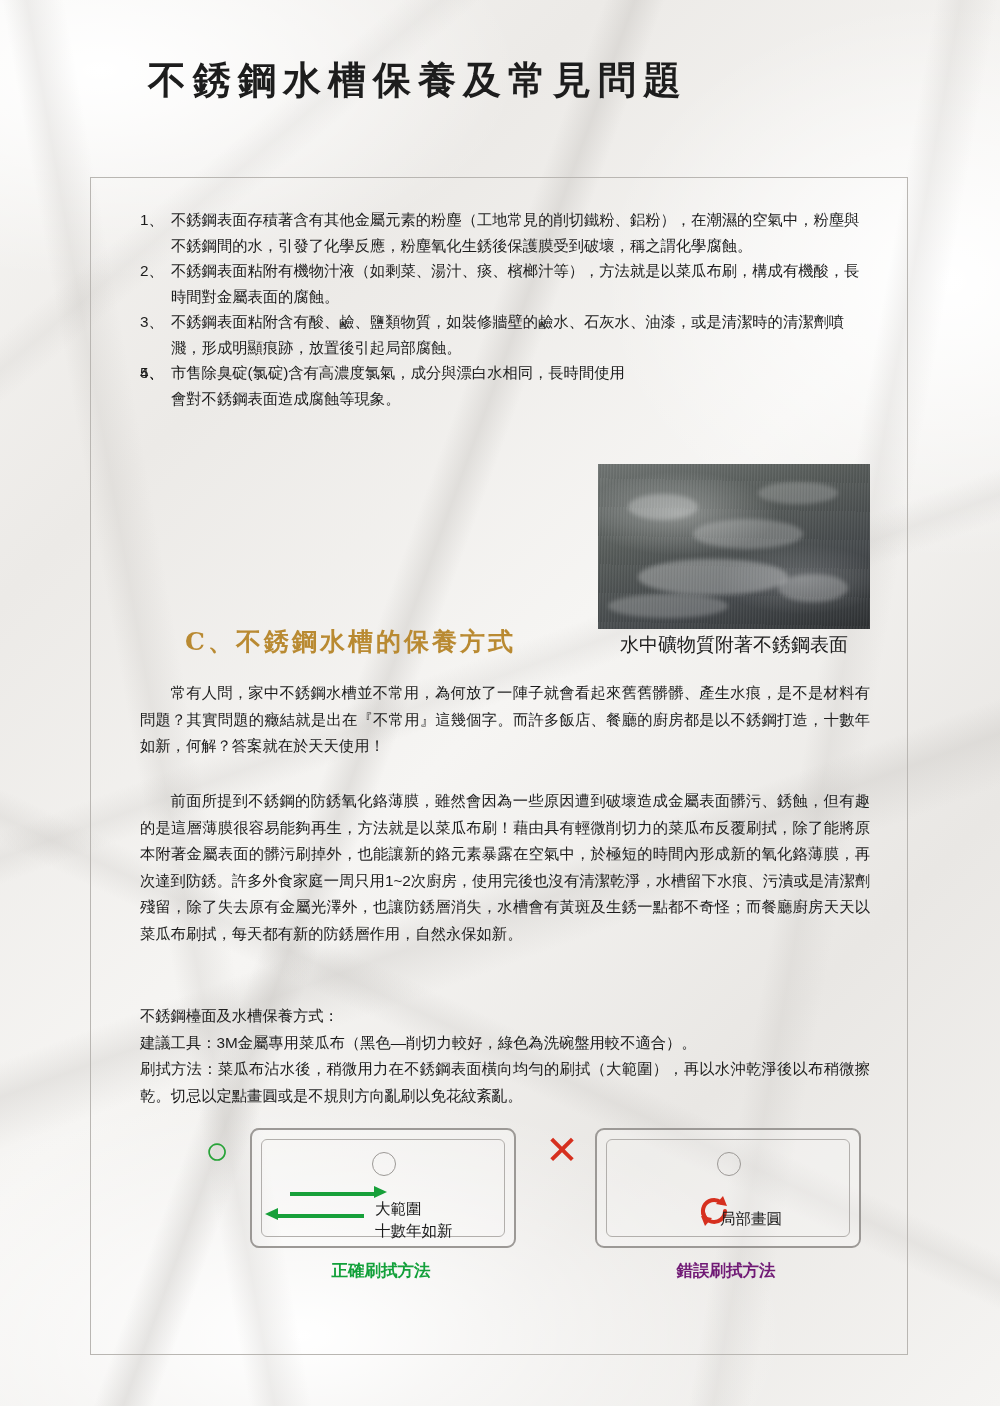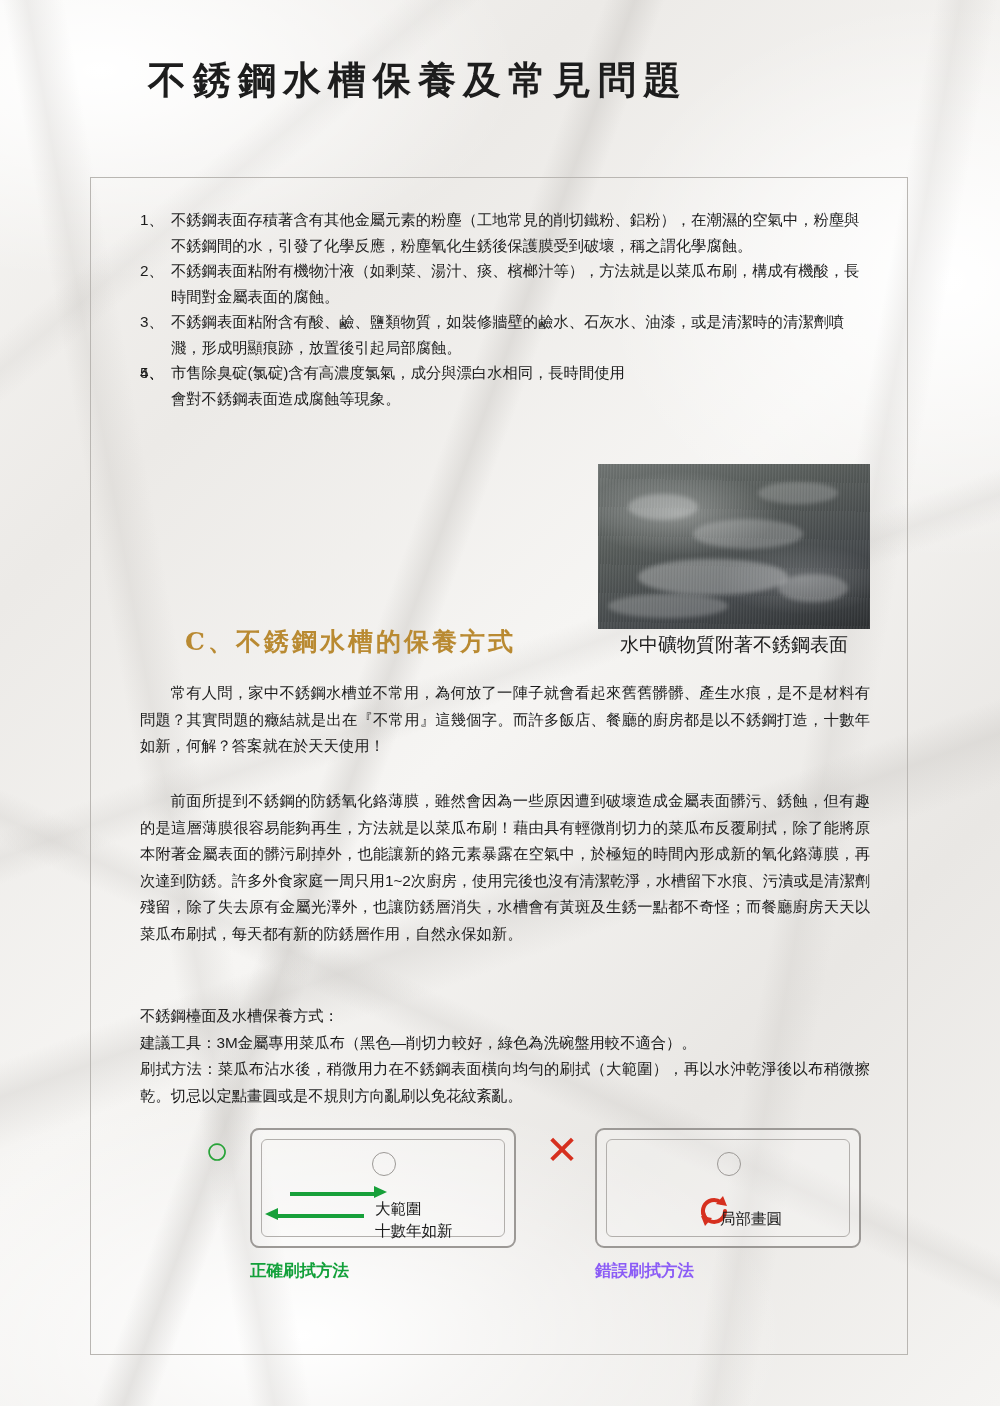--- a/index.html
+++ b/index.html
@@ -256,26 +256,26 @@
     left: 100px;
     bottom: 18px;
     width: 34px;
     height: 34px;
   }
   .diag-label {
     position: absolute;
     left: 55px;
     top: 140px;
     width: 262px;
-    text-align: left;
+    text-align: center;
     font-size: 16.5px;
     font-weight: 700;
   }
   .diag-label.ok { color: #12a03a; }
-  .diag-label.no { color: #8b5cf6; font-family: Liberation Mono, monospace; }
+  .diag-label.no { color: #701a75; font-family: Liberation Mono, monospace; }
 </style>
 </head>
 <body>
 
 <div class="page-bg"></div>
 
 <div class="doc-title">不銹鋼水槽保養及常見問題</div>
 
 <div class="content-frame"></div>
 

